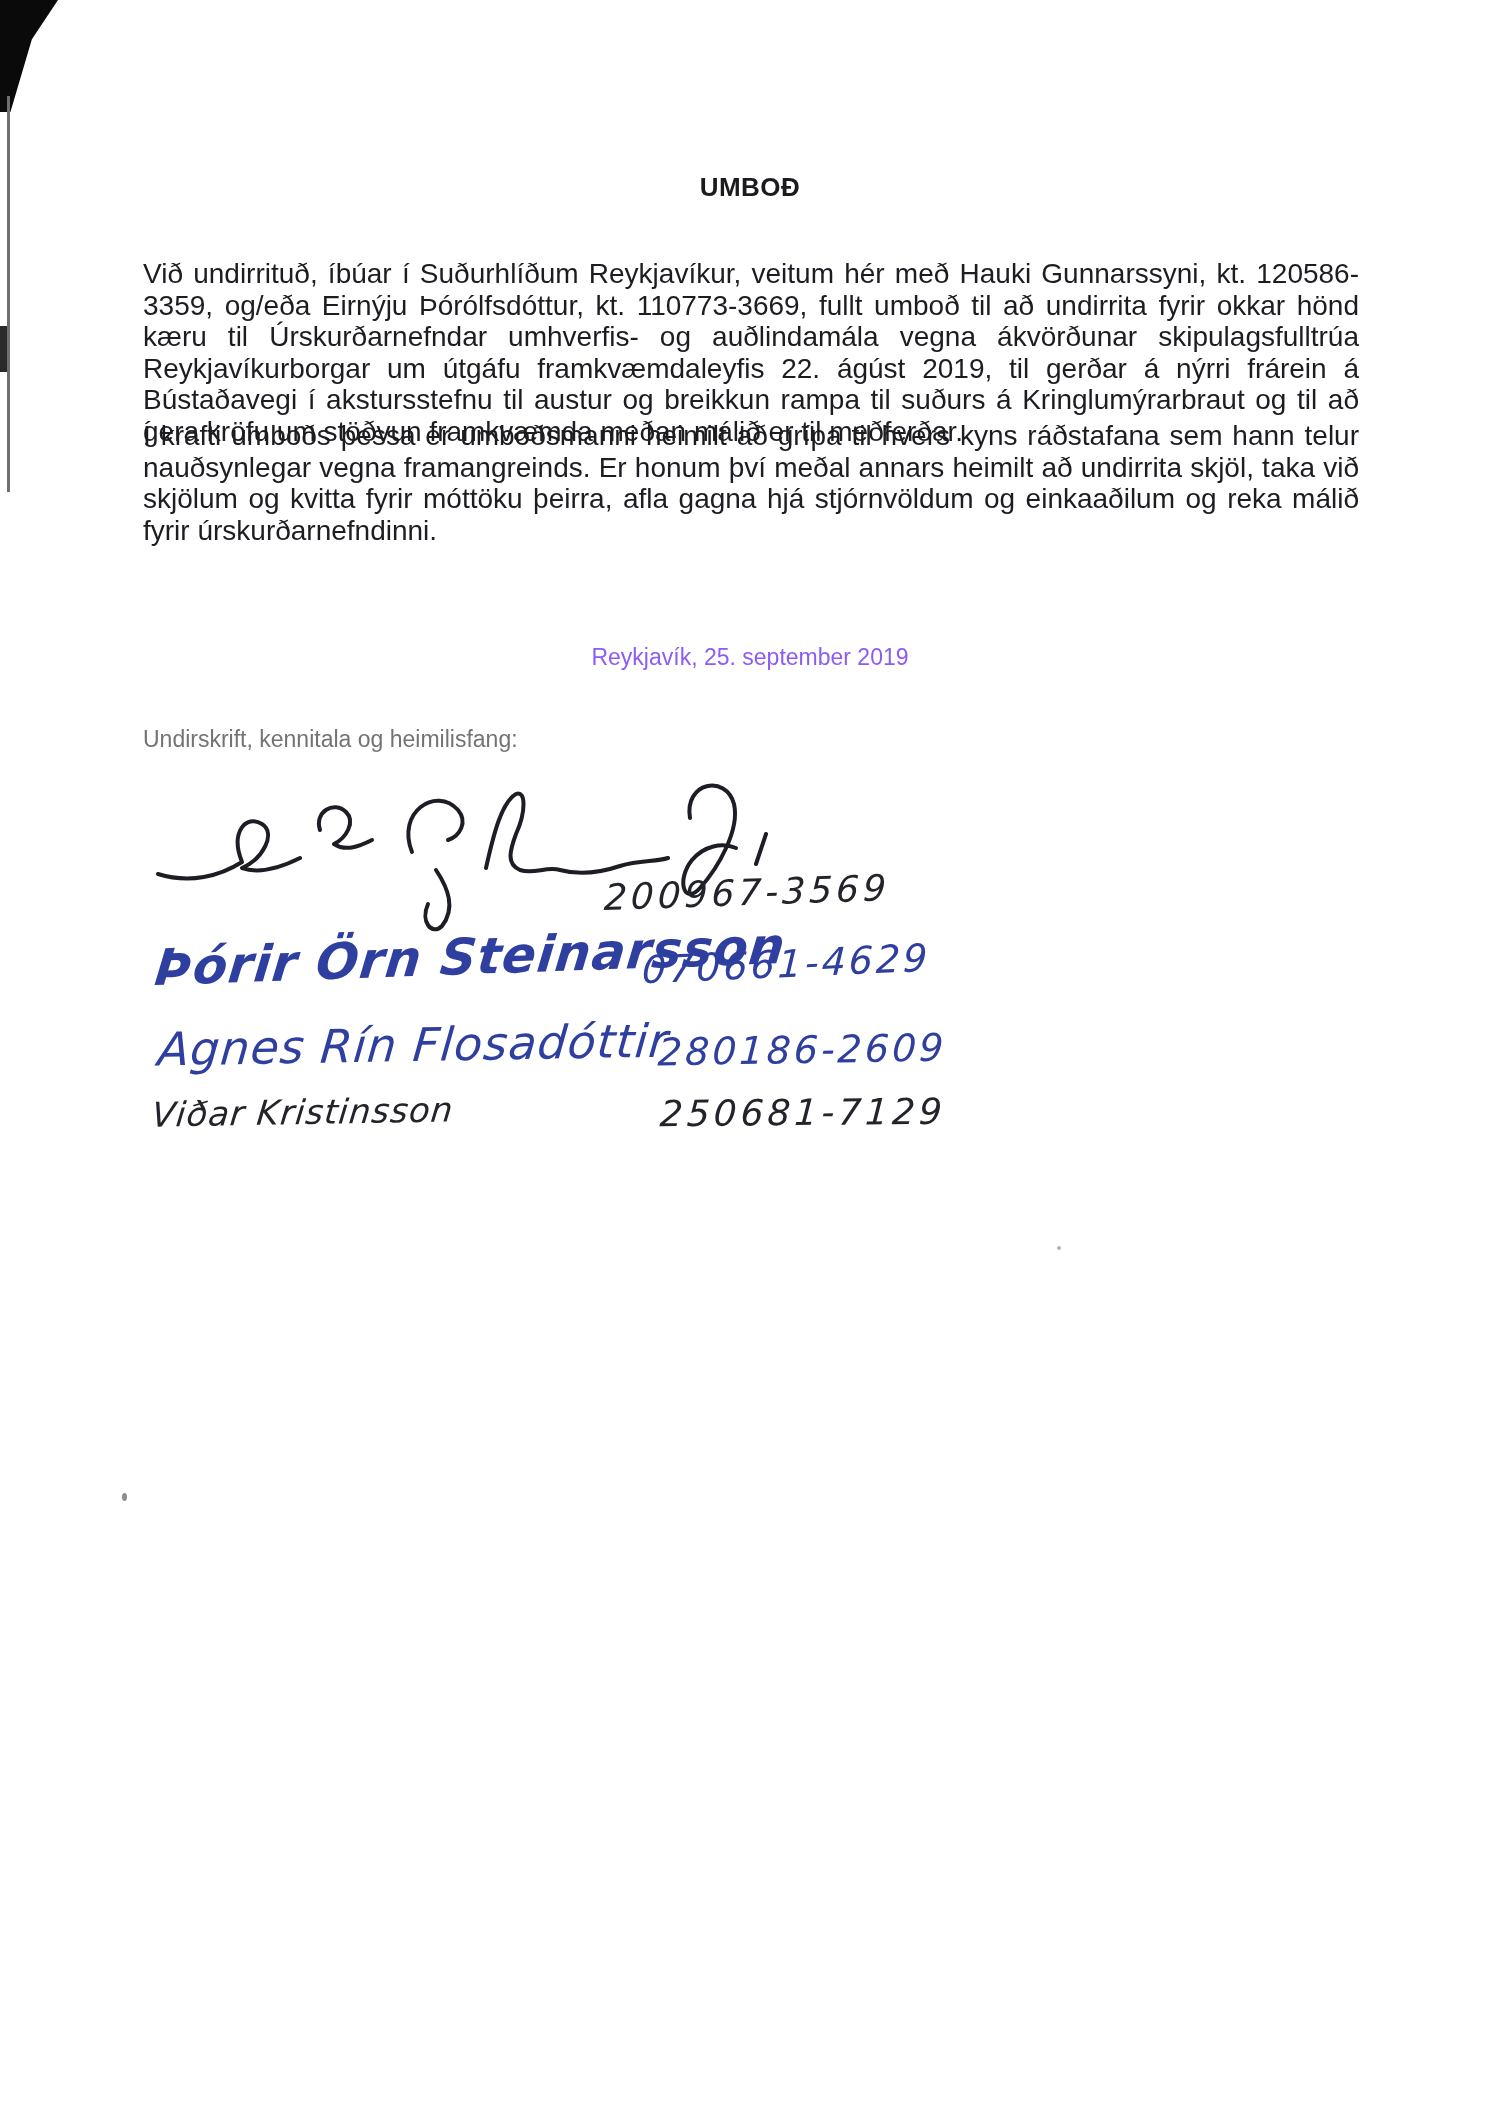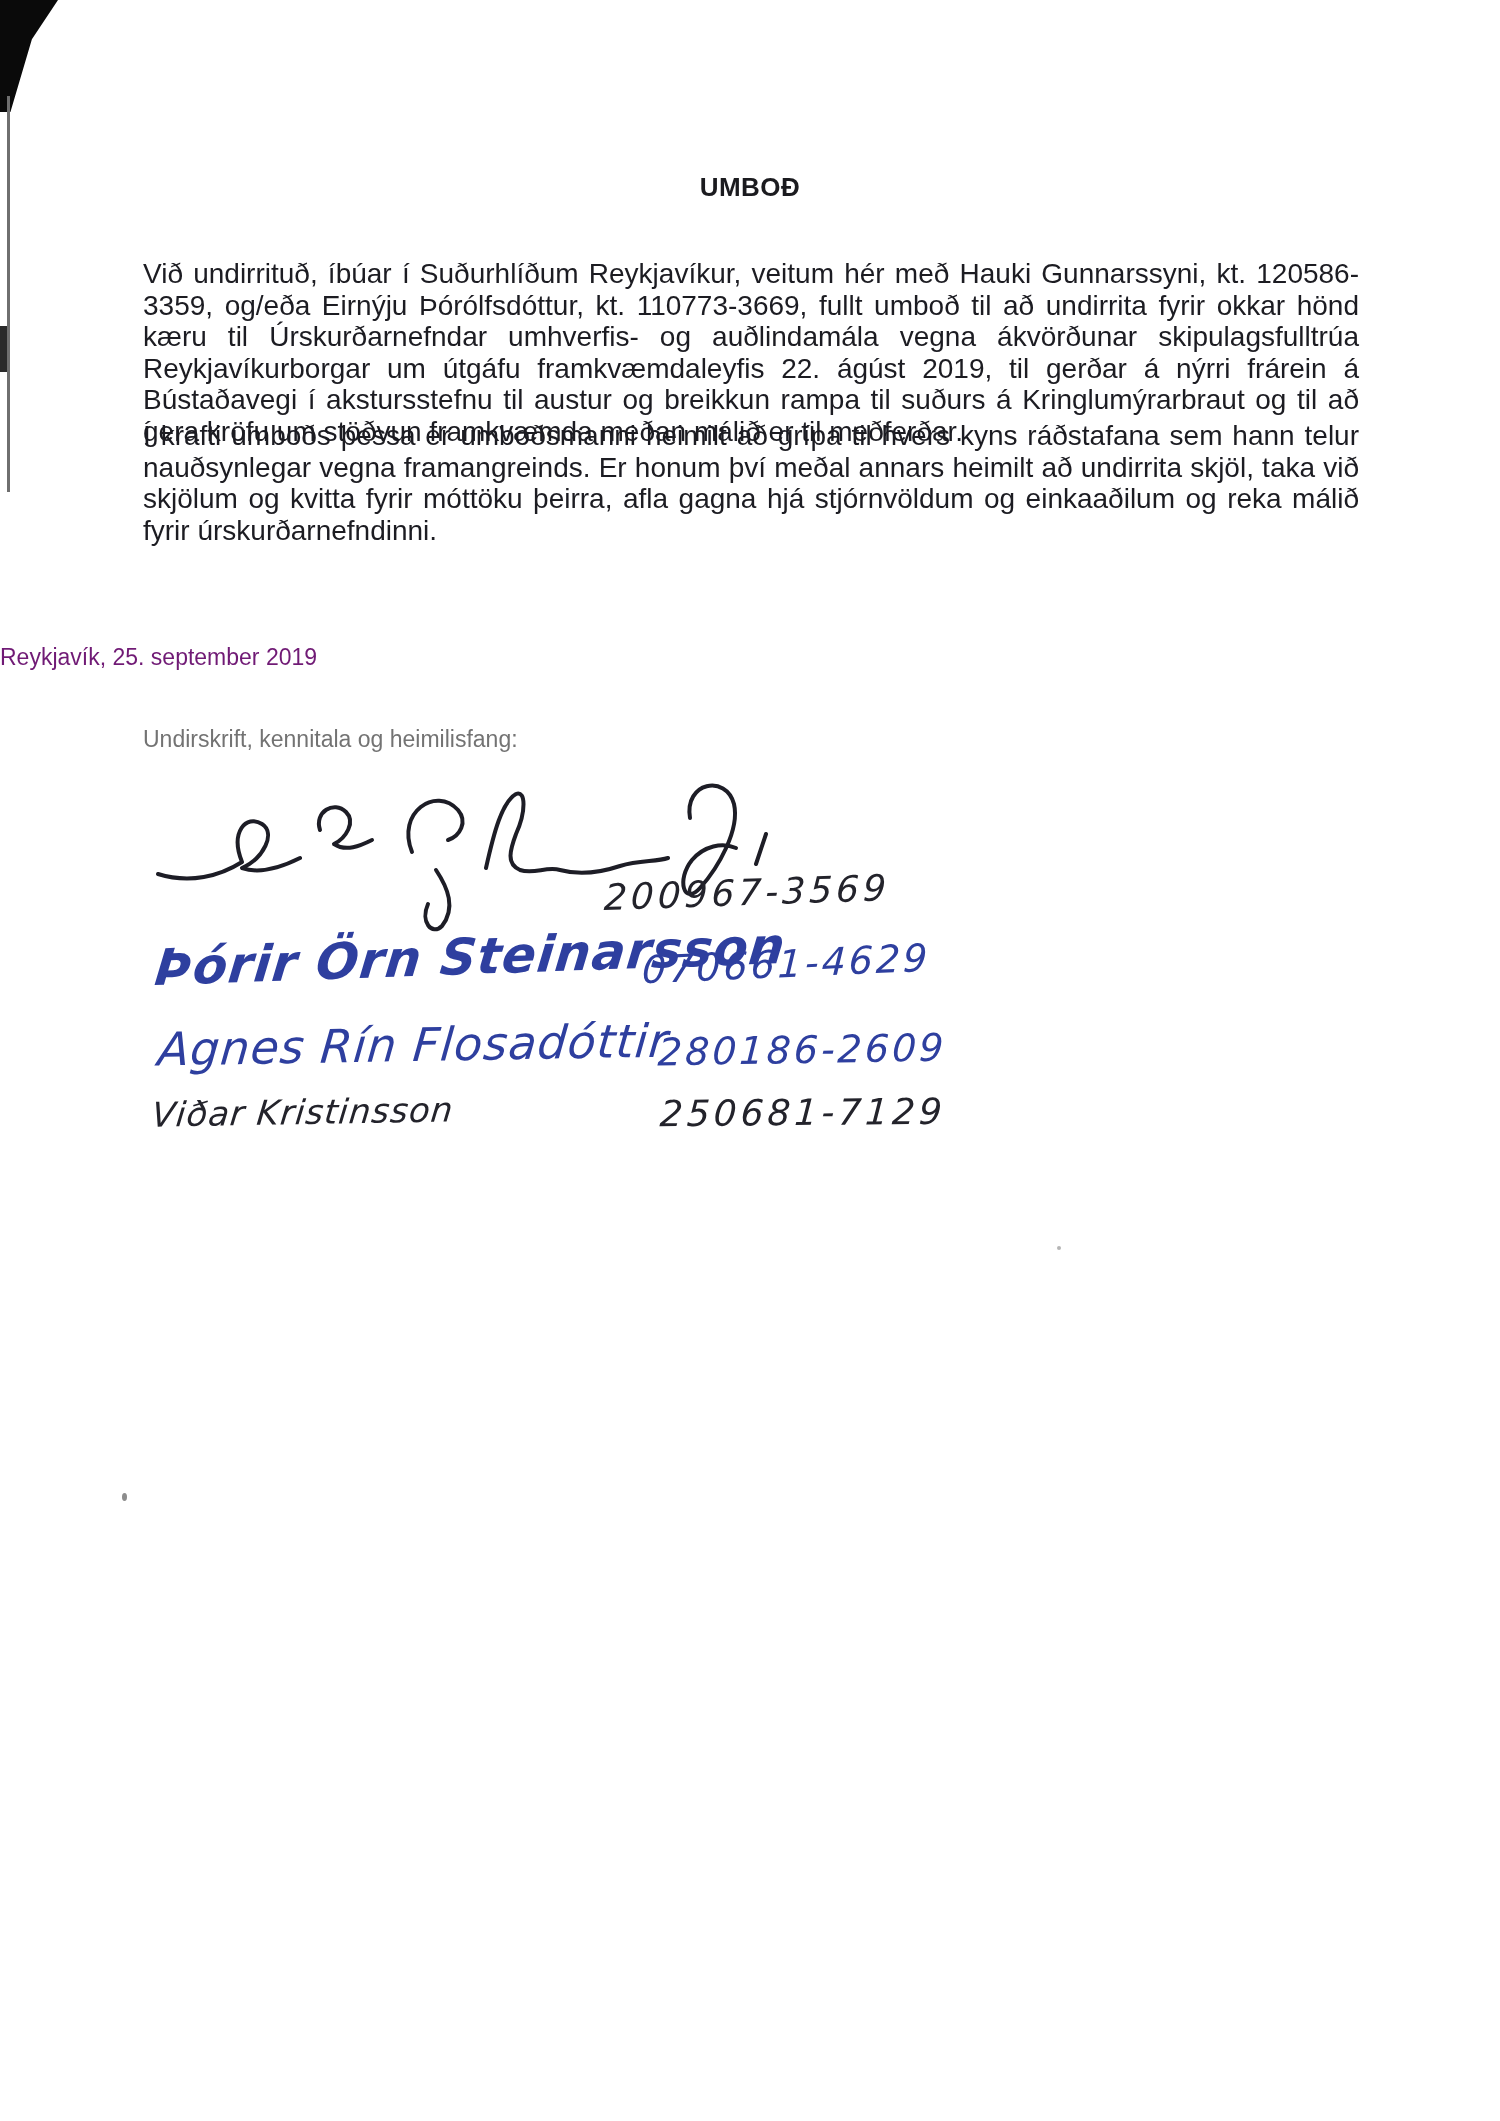--- a/index.html
+++ b/index.html
@@ -15,21 +15,21 @@
     text-align:center; font-size:26px; font-weight:700; letter-spacing:0.5px;
   }
   .para {
     position:absolute; left:143px; width:1216px;
     font-size:28px; line-height:31.6px; text-align:justify; color:#1c1c22;
   }
   .p1 { top:258px; }
   .p2 { top:420px; }
   .dateline {
     position:absolute; top:644px; left:0; width:100%;
-    font-size:23px; color:#701a75;
+    text-align:center; font-size:23px; color:#8b5cf6;
   }
   .sig-heading {
     position:absolute; top:726px; left:143px; font-size:23px; color:#737373;
   }
 
   
   .hand {
     font-family:"DejaVu Sans", sans-serif;
     font-style:italic; white-space:nowrap;
   }

